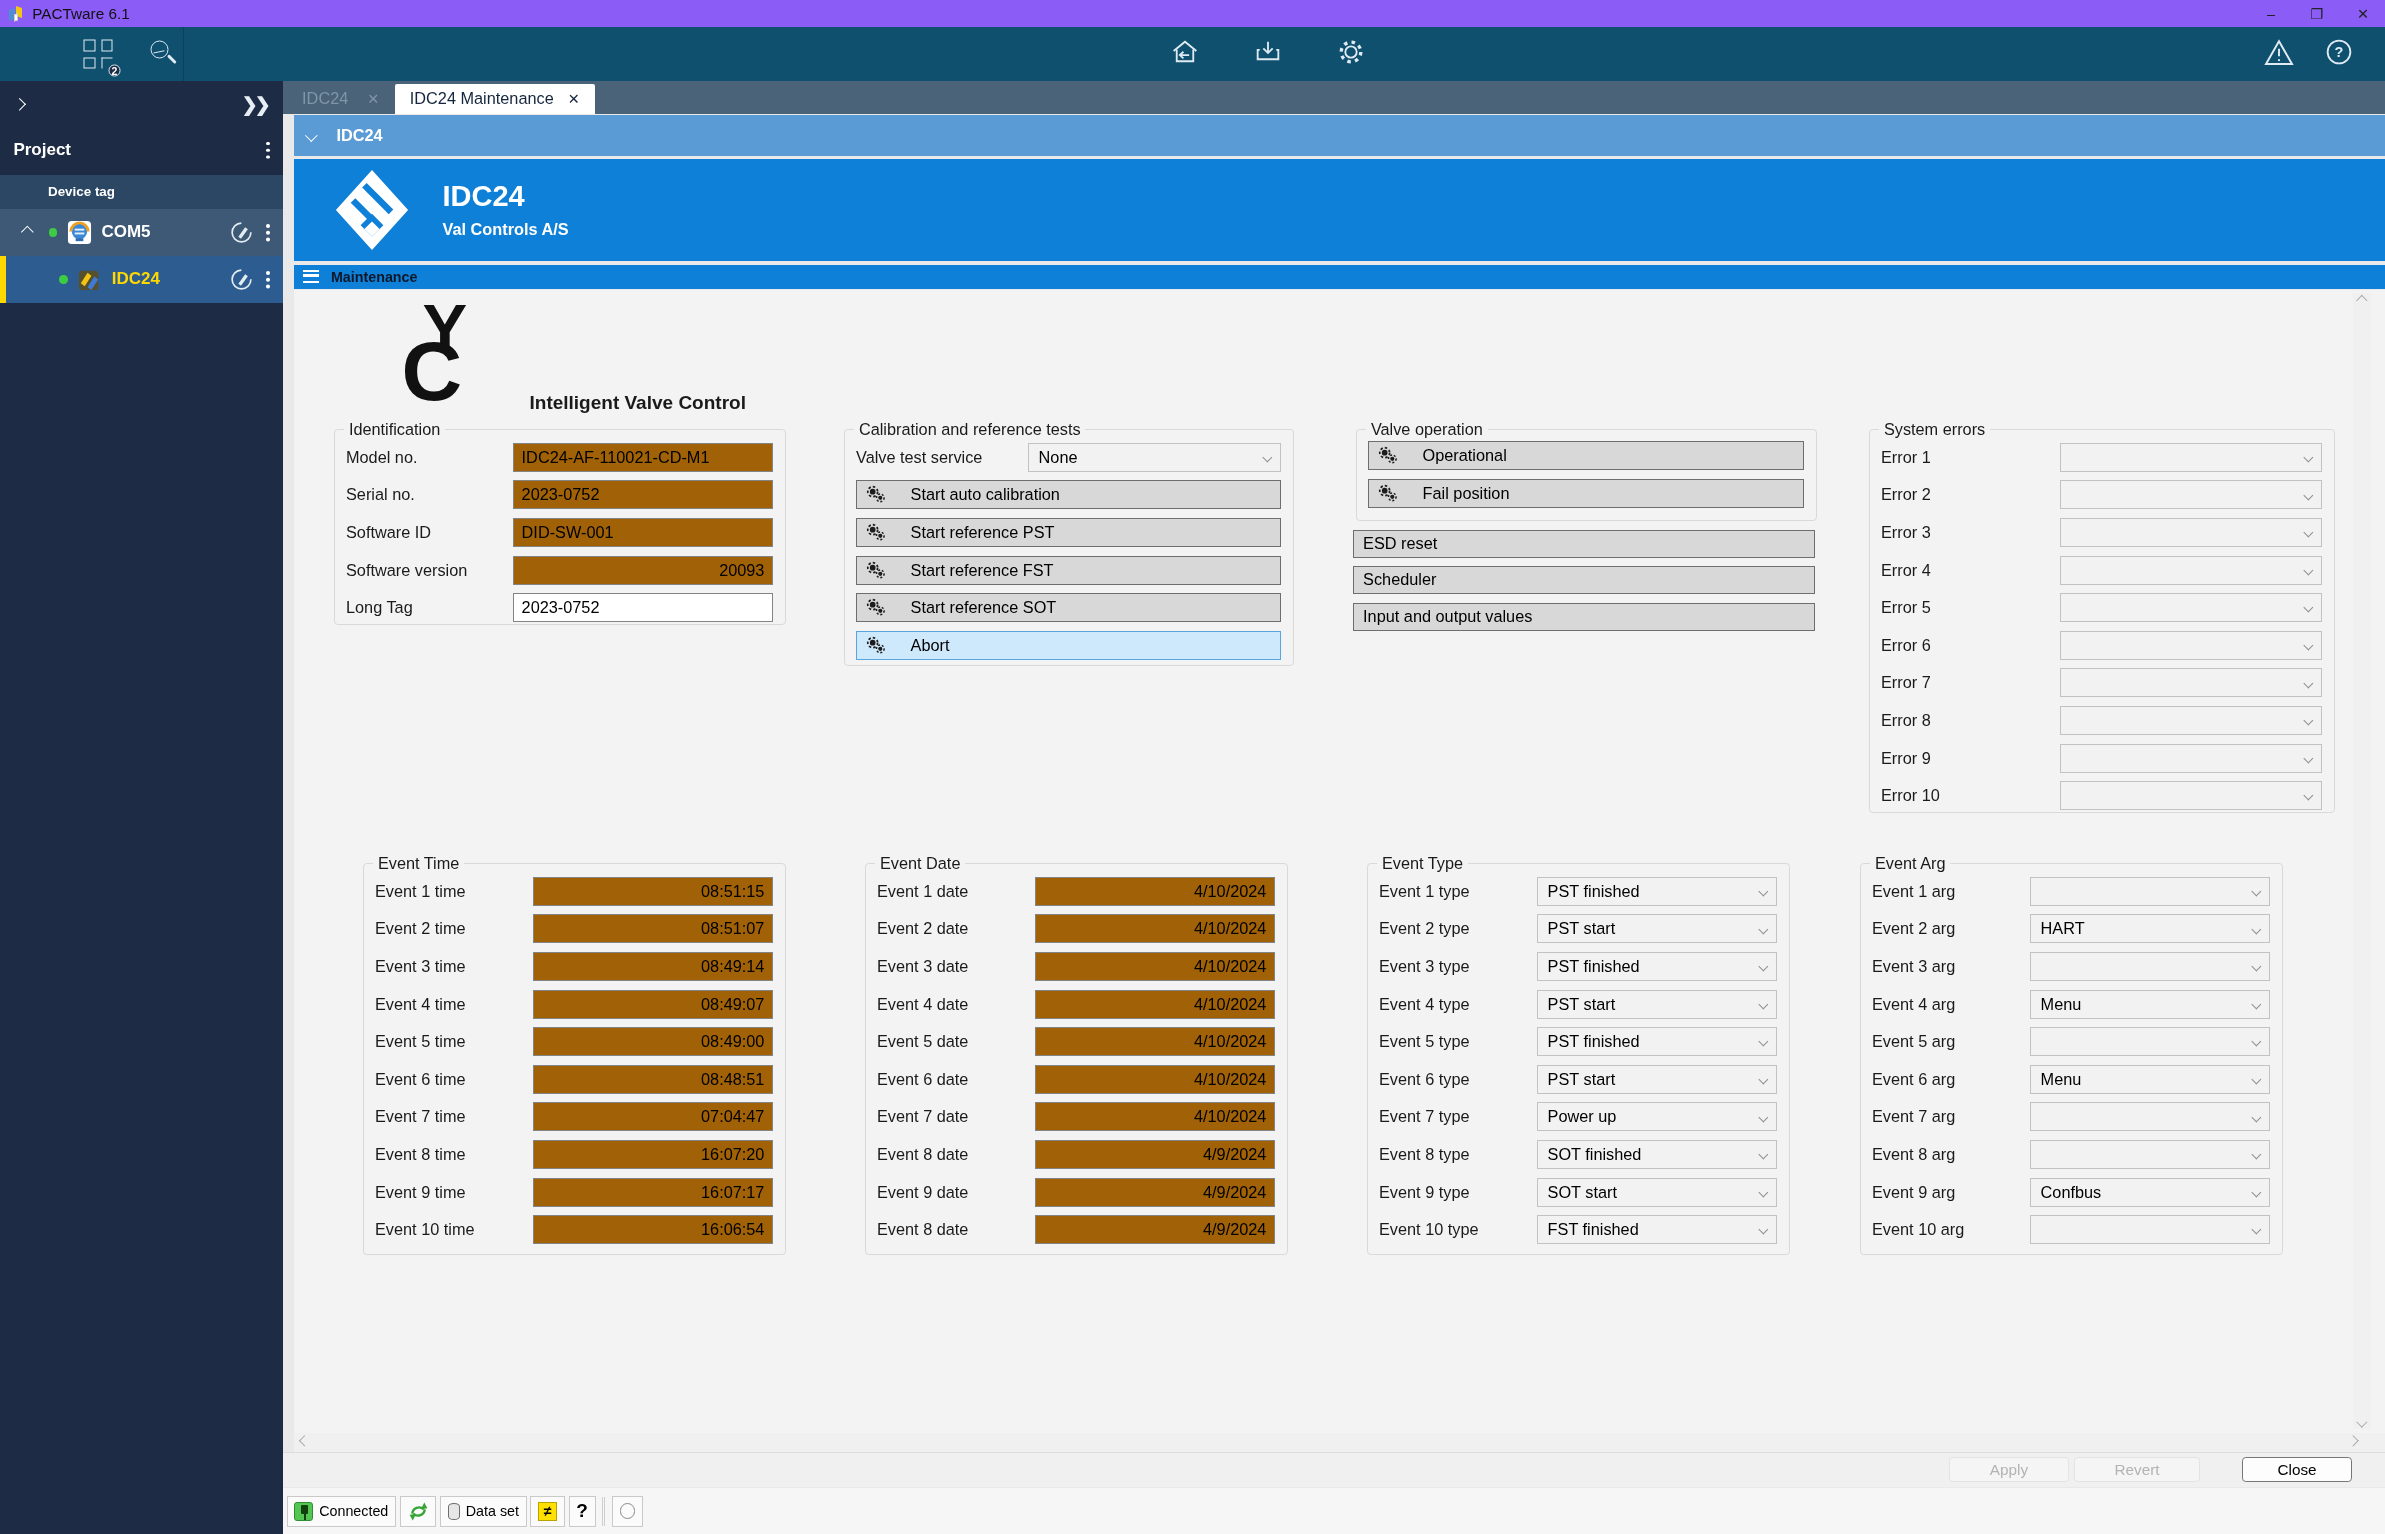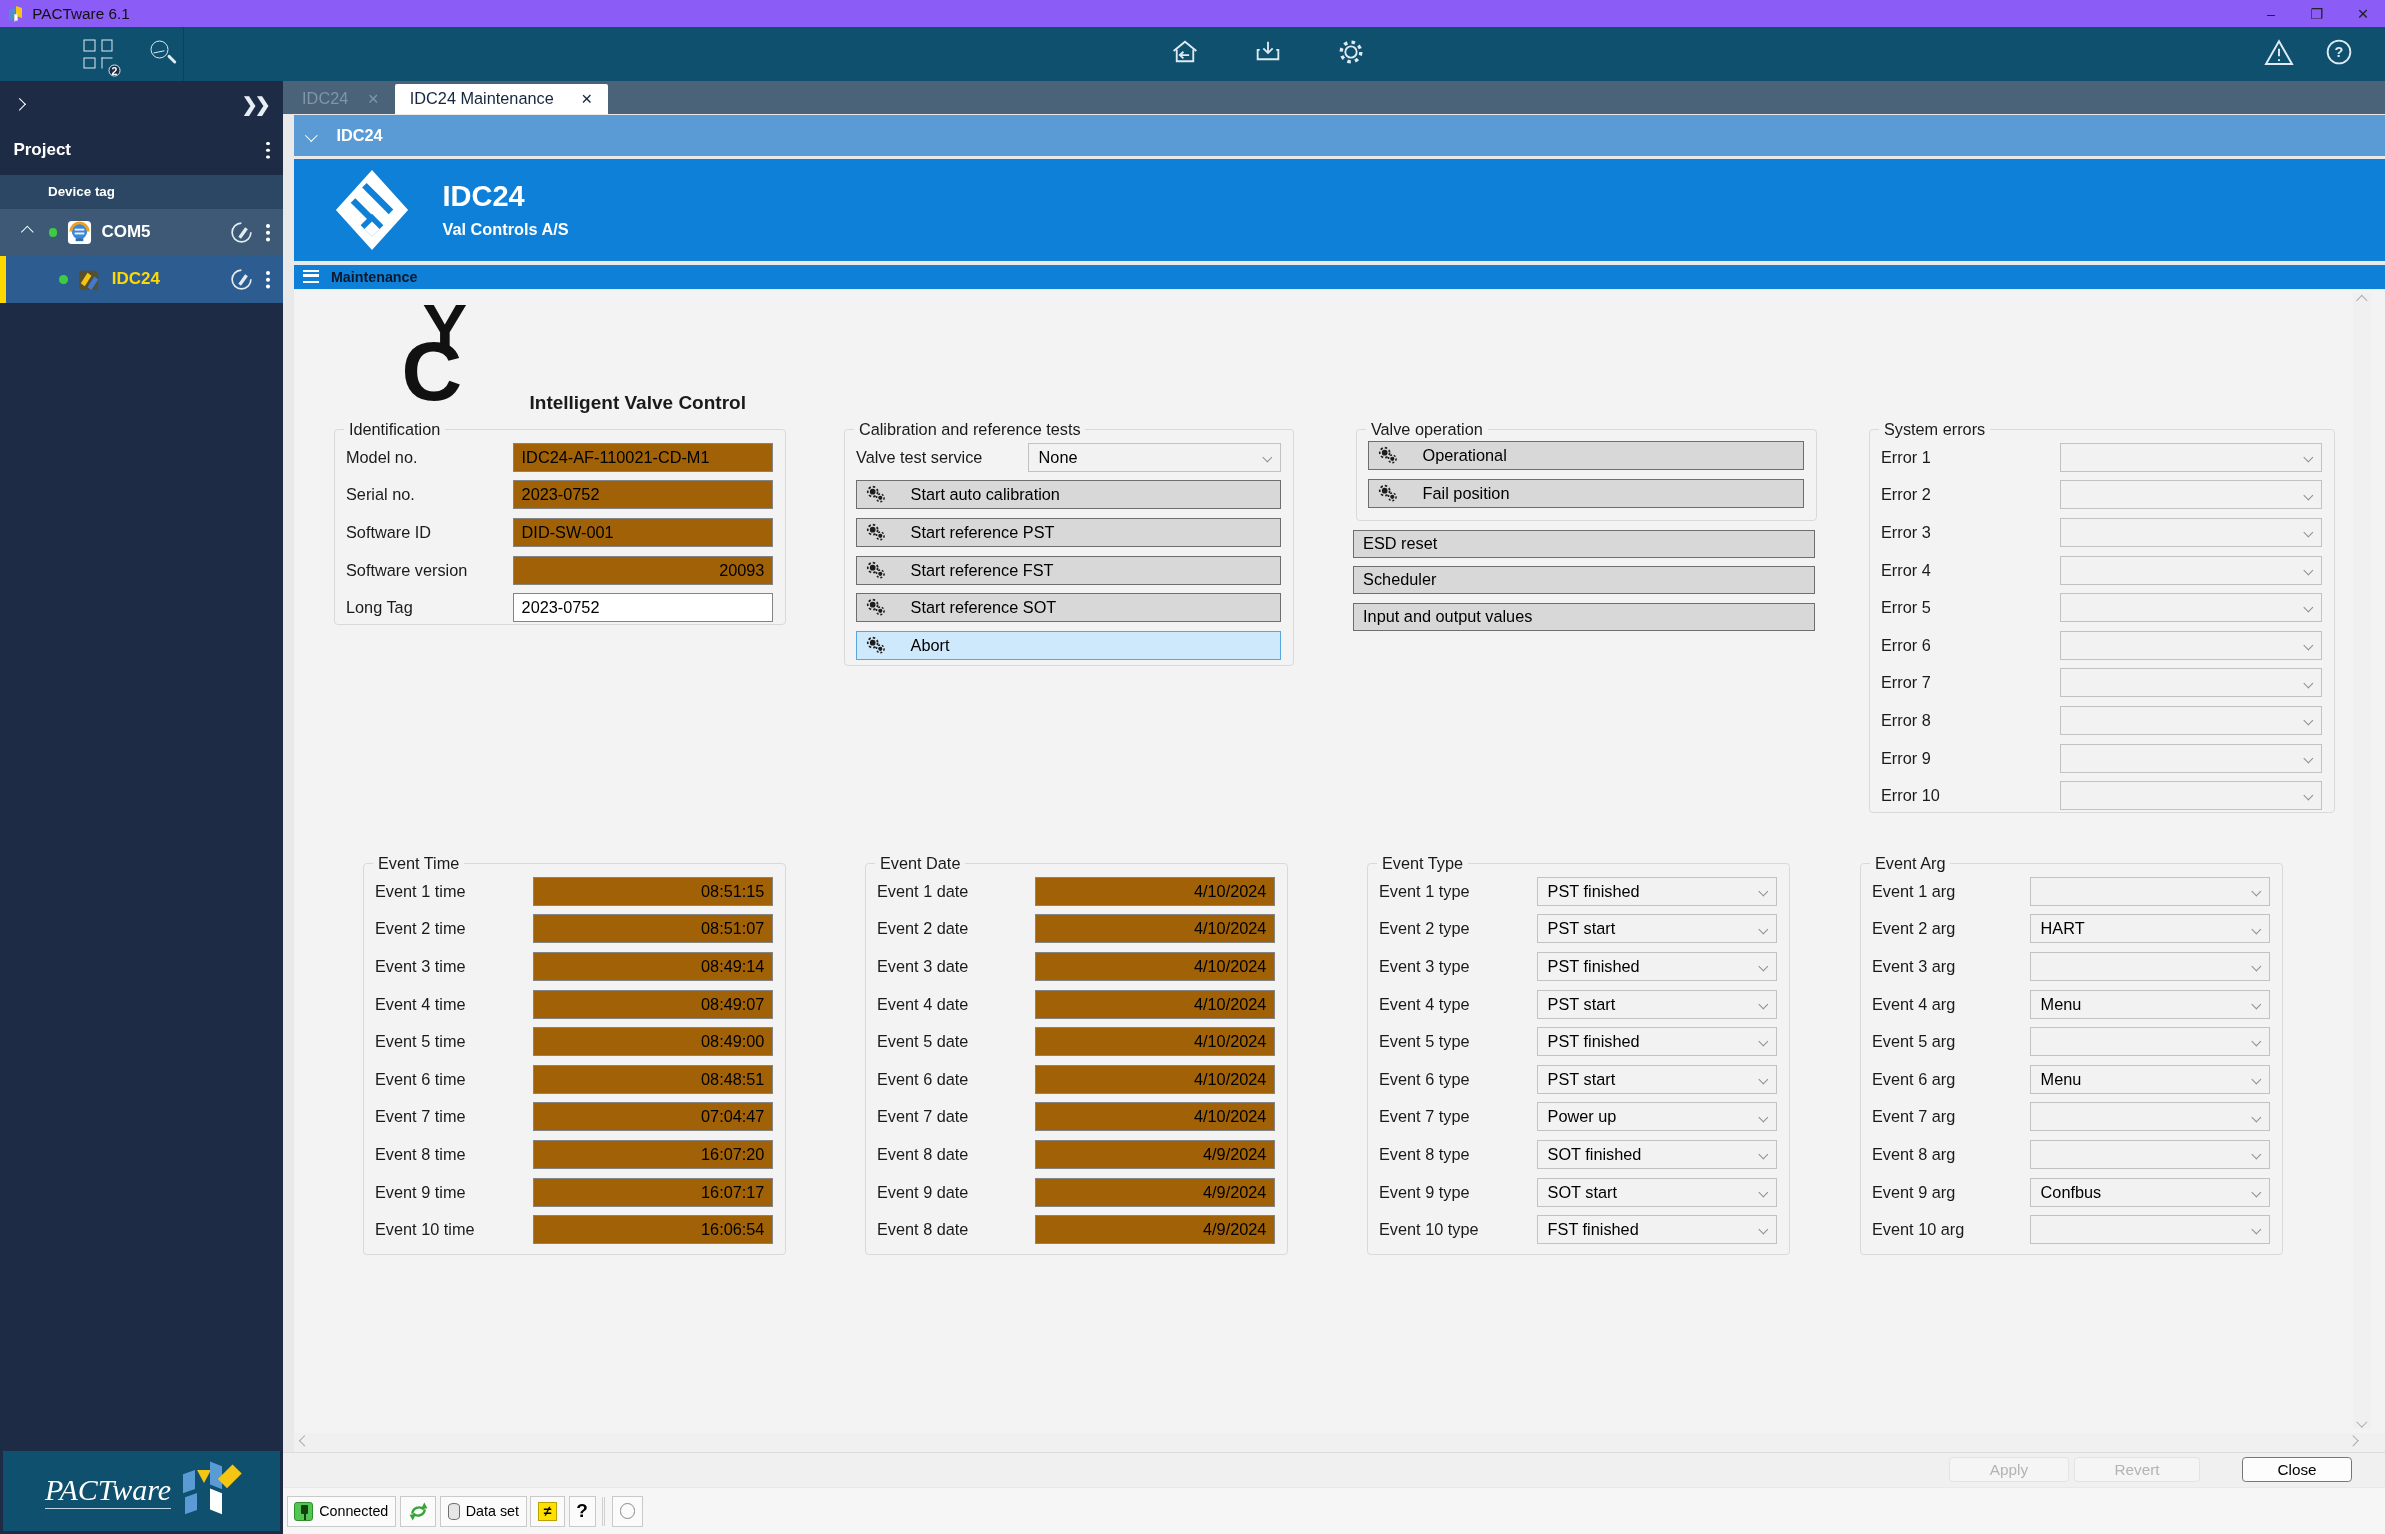--- a/index.html
+++ b/index.html
@@ -58,21 +58,21 @@
 .pw-mark .y1 { left:16.3px; top:5.7px; width:0; height:0; border-left:7.6px solid transparent; border-right:7.6px solid transparent; border-top:13.4px solid #f4c512; }
 .pw-mark .b3 { left:29px; top:0px; width:12.4px; height:23px; background:#5b9bd5; transform:skewY(22deg); }
 .pw-mark .w1 { left:29px; top:27px; width:12.4px; height:21px; background:#fff; transform:skewY(22deg); }
 .pw-mark .d1 { left:42px; top:5.7px; width:13.4px; height:13.4px; background:#f4c512; transform:rotate(45deg) scaleY(1.6); }
 
 
 .content { position:absolute; top:81px; left:283px; width:2103px; height:1453px; }
 .tabstrip { position:absolute; top:0; left:0; width:100%; height:32.5px; background:#4a6379; display:flex; align-items:flex-end; }
 .tab { display:flex; align-items:center; font-size:16.3px; height:30px; padding:0 15.3px; gap:19px; }
 .tab.inactive { color:#7f96a8; margin-left:3.8px; }
-.tab.active { background:#fff; color:#16263e; border-radius:1.9px 1.9px 0 0; gap:27px; }
+.tab.active { background:#fff; color:#16263e; border-radius:1.9px 1.9px 0 0; gap:14px; }
 .tabx { font-size:14.3px; }
 .doc { position:absolute; top:32.5px; left:0; width:100%; height:1420px; background:#e9e9e9; }
 .band-collapse { position:absolute; top:1px; left:10.5px; right:0; height:41px; background:#5b9bd5; display:flex; align-items:center; color:#fff; }
 .band-collapse .lbl { font-size:16.3px; font-weight:bold; margin-left:21px; }
 .band-header { position:absolute; top:45px; left:10.5px; right:0; height:102px; background:#0f80d7; color:#fff; }
 .hd-title { position:absolute; left:149px; top:21px; font-size:29px; font-weight:bold; }
 .hd-vendor { position:absolute; left:149px; top:61px; font-size:16.3px; font-weight:bold; }
 .vc-diamond { position:absolute; left:40px; top:9.6px; }
 .band-section { position:absolute; top:151px; left:10.5px; right:0; height:24px; background:#0f80d7; display:flex; align-items:center; color:#0f172a; }
 .burger { width:16.3px; height:12.4px; margin-left:9.6px; border-top:2.9px solid #fff; border-bottom:2.9px solid #fff; position:relative; }
@@ -244,31 +244,20 @@
       <span class="treelabel ylabel">IDC24</span>
       <span class="rowtools">
         <svg width="25" height="25" viewBox="0 0 24 24">
           <circle cx="12" cy="12" r="9" stroke="#e3ecf2" fill="none" stroke-width="1.6" stroke-dasharray="42 14"></circle>
           <path d="M9 16 L15.5 7 l2.6 1.9 L11.5 18 Z" fill="#e3ecf2"></path>
         </svg>
         <span class="kebab"></span>
       </span>
     </div>
 
-    <div class="side-logo">
-      <span class="pw-text">PACTware</span>
-      <span class="pw-mark">
-        <i class="b1"></i>
-          <i class="b2"></i>
-          <i class="y1"></i>
-          <i class="b3"></i>
-          <i class="w1"></i>
-          <i class="d1"></i>
-      </span>
-    </div>
   </div>
 
   <div class="content">
     <div class="tabstrip">
       <div class="tab inactive">
         <span>IDC24</span>
         <span class="tabx">✕</span>
       </div>
       <div class="tab active">
         <span>IDC24 Maintenance</span>

